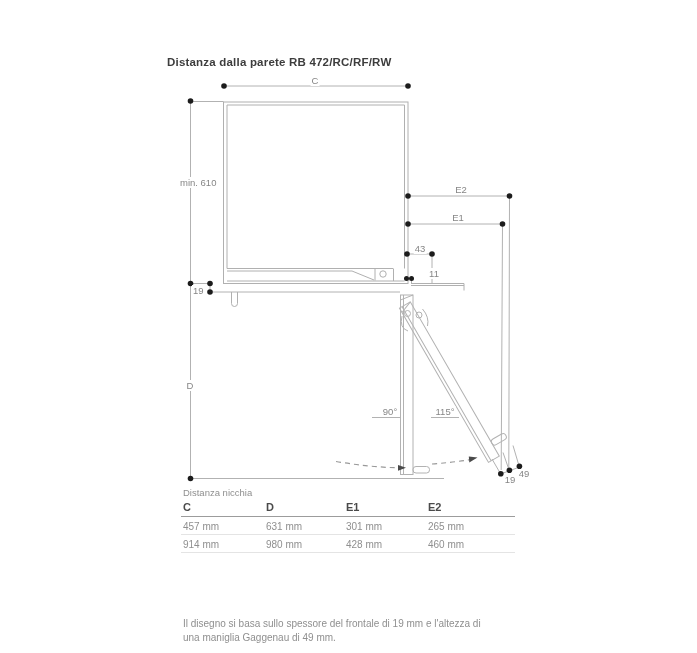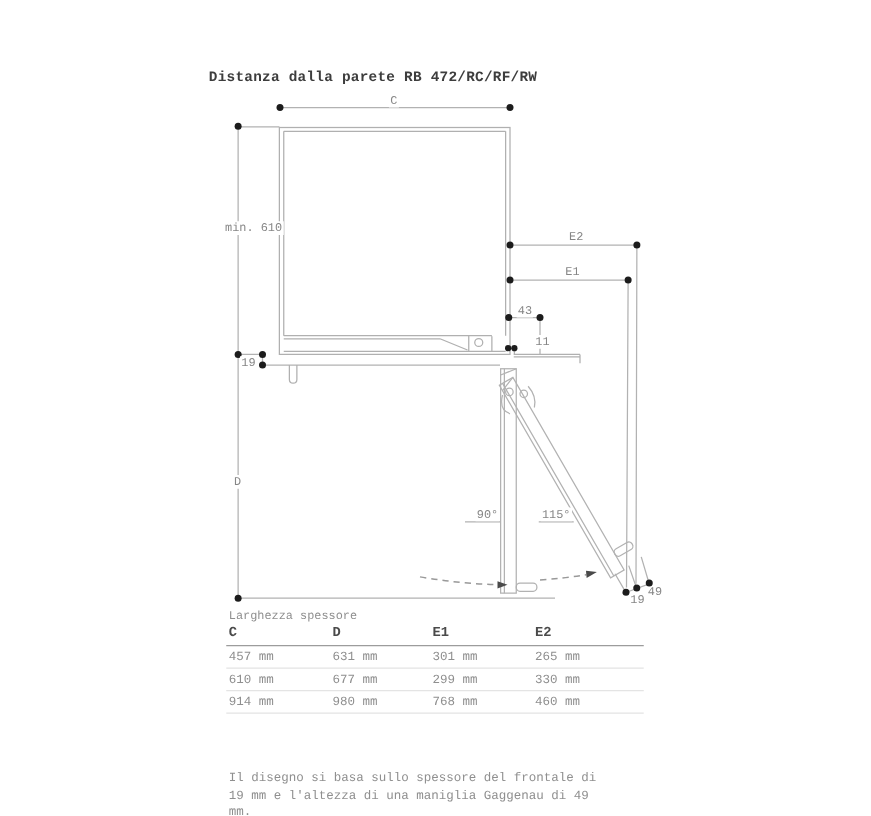--- a/index.html
+++ b/index.html
@@ -1,17 +1,17 @@
 <!DOCTYPE html>
 <html><head>
 <meta charset="utf-8">
 <style>
   html,body{margin:0;padding:0;background:#fff;}
   .page{position:relative;width:697px;height:653px;background:#ffffff;
-        font-family:Liberation Mono, monospace;overflow:hidden;}
+        font-family:Liberation Sans, sans-serif;overflow:hidden;}
   .title{position:absolute;left:167px;top:56px;font-size:11.5px;font-weight:bold;
          color:#3d3d3d;letter-spacing:.2px;white-space:nowrap;}
   svg.draw{position:absolute;left:0;top:0;}
   .lbl{position:absolute;font-size:9.5px;color:#868686;background:#fff;
        line-height:11px;padding:0 1px;white-space:nowrap;}
   .ctr{transform:translateX(-50%);}
   
   .niche-table{position:absolute;left:181px;top:487px;width:334px;}
   .niche-caption{font-size:9.5px;color:#8f8f8f;padding-left:2px;margin-bottom:3px;}
   .thead,.trow{display:grid;grid-template-columns:83px 80px 82px 87px;}
@@ -123,42 +123,36 @@
   <span class="lbl ctr" style="left:458px;top:212px;">E1</span>
   <span class="lbl ctr" style="left:420px;top:242.5px;">43</span>
   <span class="lbl ctr" style="left:434px;top:267.5px;">11</span>
   <span class="lbl" style="left:192px;top:284.5px;">19</span>
   <span class="lbl ctr" style="left:510px;top:474px;background:transparent;">19</span>
   <span class="lbl ctr" style="left:524px;top:468px;background:transparent;">49</span>
   <span class="lbl ctr" style="left:390px;top:406px;">90°</span>
   <span class="lbl ctr" style="left:445px;top:406px;">115°</span>
 
   <div class="niche-table">
-    <div class="niche-caption">Larghezza spessore</div>
+    <div class="niche-caption">Distanza nicchia</div>
     <div class="thead">
       <span>C</span>
       <span>D</span>
       <span>E1</span>
       <span>E2</span>
     </div>
     <div class="trow">
       <span>457 mm</span>
       <span>631 mm</span>
       <span>301 mm</span>
       <span>265 mm</span>
     </div>
     <div class="trow">
-      <span>610 mm</span>
-      <span>677 mm</span>
-      <span>299 mm</span>
-      <span>330 mm</span>
-    </div>
-    <div class="trow">
       <span>914 mm</span>
       <span>980 mm</span>
-      <span>768 mm</span>
+      <span>428 mm</span>
       <span>460 mm</span>
     </div>
   </div>
 
   <div class="footnote">Il disegno si basa sullo spessore del frontale di 19 mm e l'altezza di una maniglia Gaggenau di 49 mm.</div>
 
 </div>
 
 </body></html>

